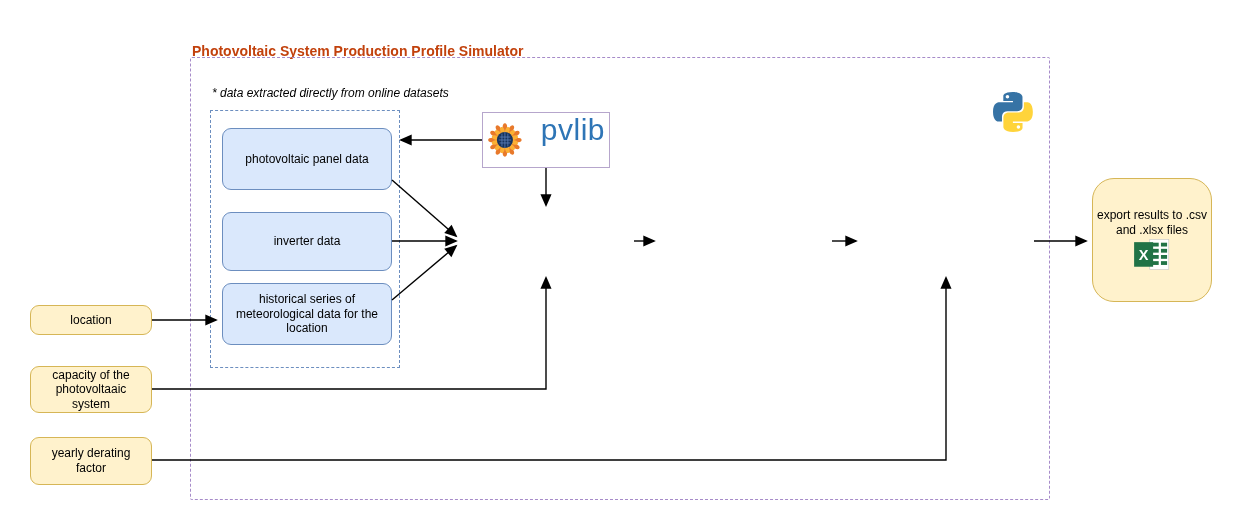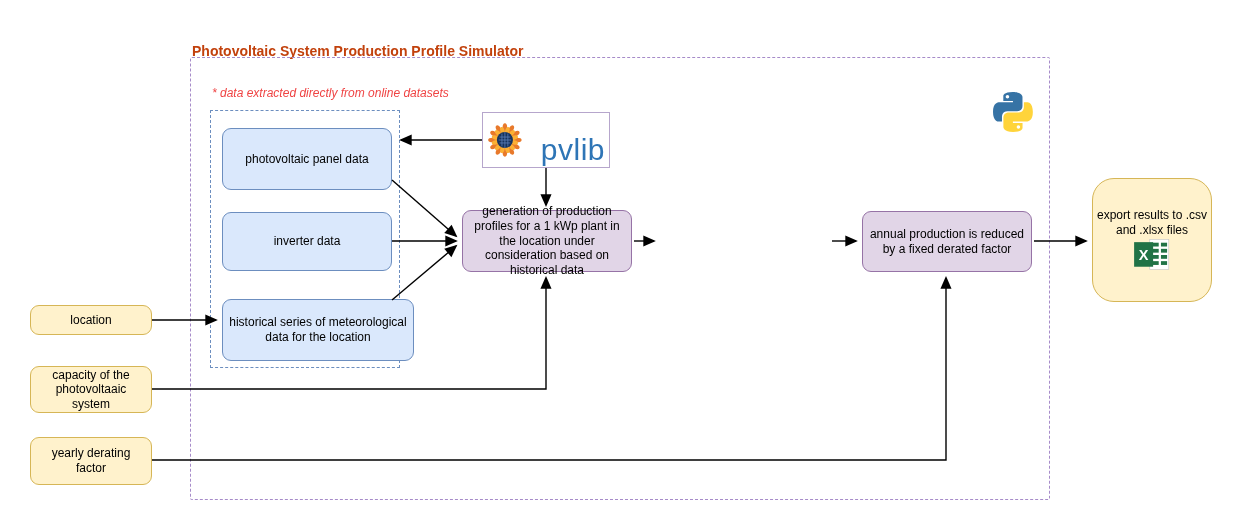--- a/index.html
+++ b/index.html
@@ -15,47 +15,47 @@
   }
   #outer-container{
     left:190px;top:57px;width:860px;height:443px;
     border:1px dashed #a68bc9;border-radius:2px;background:transparent;
   }
   #dataset-container{
     left:210px;top:110px;width:190px;height:258px;
     border:1px dashed #6c8ebf;background:transparent;
   }
   #dataset-note{
-    left:212px;top:86px;font-size:12px;font-style:italic;color:#ef4444;
+    left:212px;top:86px;font-size:12px;font-style:italic;color:#000000;
     white-space:nowrap;
   }
   .node{
     position:absolute;display:flex;align-items:center;justify-content:center;
     text-align:center;font-size:12px;line-height:1.22;border-radius:9px;
     padding:2px 5px;box-sizing:border-box;
   }
   .blue{background:#dae8fc;border:1px solid #6c8ebf;}
   .purple{background:#e1d5e7;border:1px solid #9673a6;}
   .yellow{background:#fff2cc;border:1px solid #d6b656;}
   #n-pv-panel{left:222px;top:128px;width:170px;height:62px;}
   #n-inverter{left:222px;top:212px;width:170px;height:59px;}
-  #n-met{left:222px;top:299px;width:192px;height:62px;}
+  #n-met{left:222px;top:283px;width:170px;height:62px;}
   #n-generation{left:462px;top:210px;width:170px;height:62px;}
   #n-scaling{left:660px;top:212px;width:170px;height:58px;}
   #n-derating{left:862px;top:211px;width:170px;height:61px;}
   #n-export{
     left:1092px;top:178px;width:120px;height:124px;border-radius:22px;
     flex-direction:column;padding:10px 3px;
   }
   #n-location{left:30px;top:305px;width:122px;height:30px;text-align:right;}
   #n-capacity{left:30px;top:366px;width:122px;height:47px;}
   #n-yearly{left:30px;top:437px;width:122px;height:48px;}
   #pvlib-box{
     left:482px;top:112px;width:128px;height:56px;background:#fff;
-    border:1px solid #b6a6cc;display:flex;align-items:flex-end;
+    border:1px solid #b6a6cc;display:flex;align-items:flex-start;
     justify-content:flex-start;padding:2px 4px;gap:18px;
   }
   #pvlib-wordmark{
     font-size:30px;color:#2e75b6;letter-spacing:0.5px;line-height:1;
     font-family:"Liberation Sans",sans-serif;
   }
   #python-logo{left:993px;top:91px;width:40px;height:42px;}
   #arrow-layer{left:0;top:0;width:1241px;height:531px;pointer-events:none;}
   svg{display:block;}
 </style>
@@ -73,26 +73,20 @@
   <div class="node blue" id="n-pv-panel">
     <span>photovoltaic panel data</span>
   </div>
   <div class="node blue" id="n-inverter">
     <span>inverter data</span>
   </div>
   <div class="node blue" id="n-met">
     <span>historical series of meteorological data for the location</span>
   </div>
 
-  <div class="node purple" id="n-generation">
-    <span>generation of production profiles for a 1 kWp plant in the location under consideration based on historical data</span>
-  </div>
-  <div class="node purple" id="n-derating">
-    <span>annual production is reduced by a fixed derated factor</span>
-  </div>
 
   <div class="node yellow" id="n-location">
     <span>location</span>
   </div>
   <div class="node yellow" id="n-capacity">
     <span>capacity of the photovoltaaic system</span>
   </div>
   <div class="node yellow" id="n-yearly">
     <span>yearly derating factor</span>
   </div>

